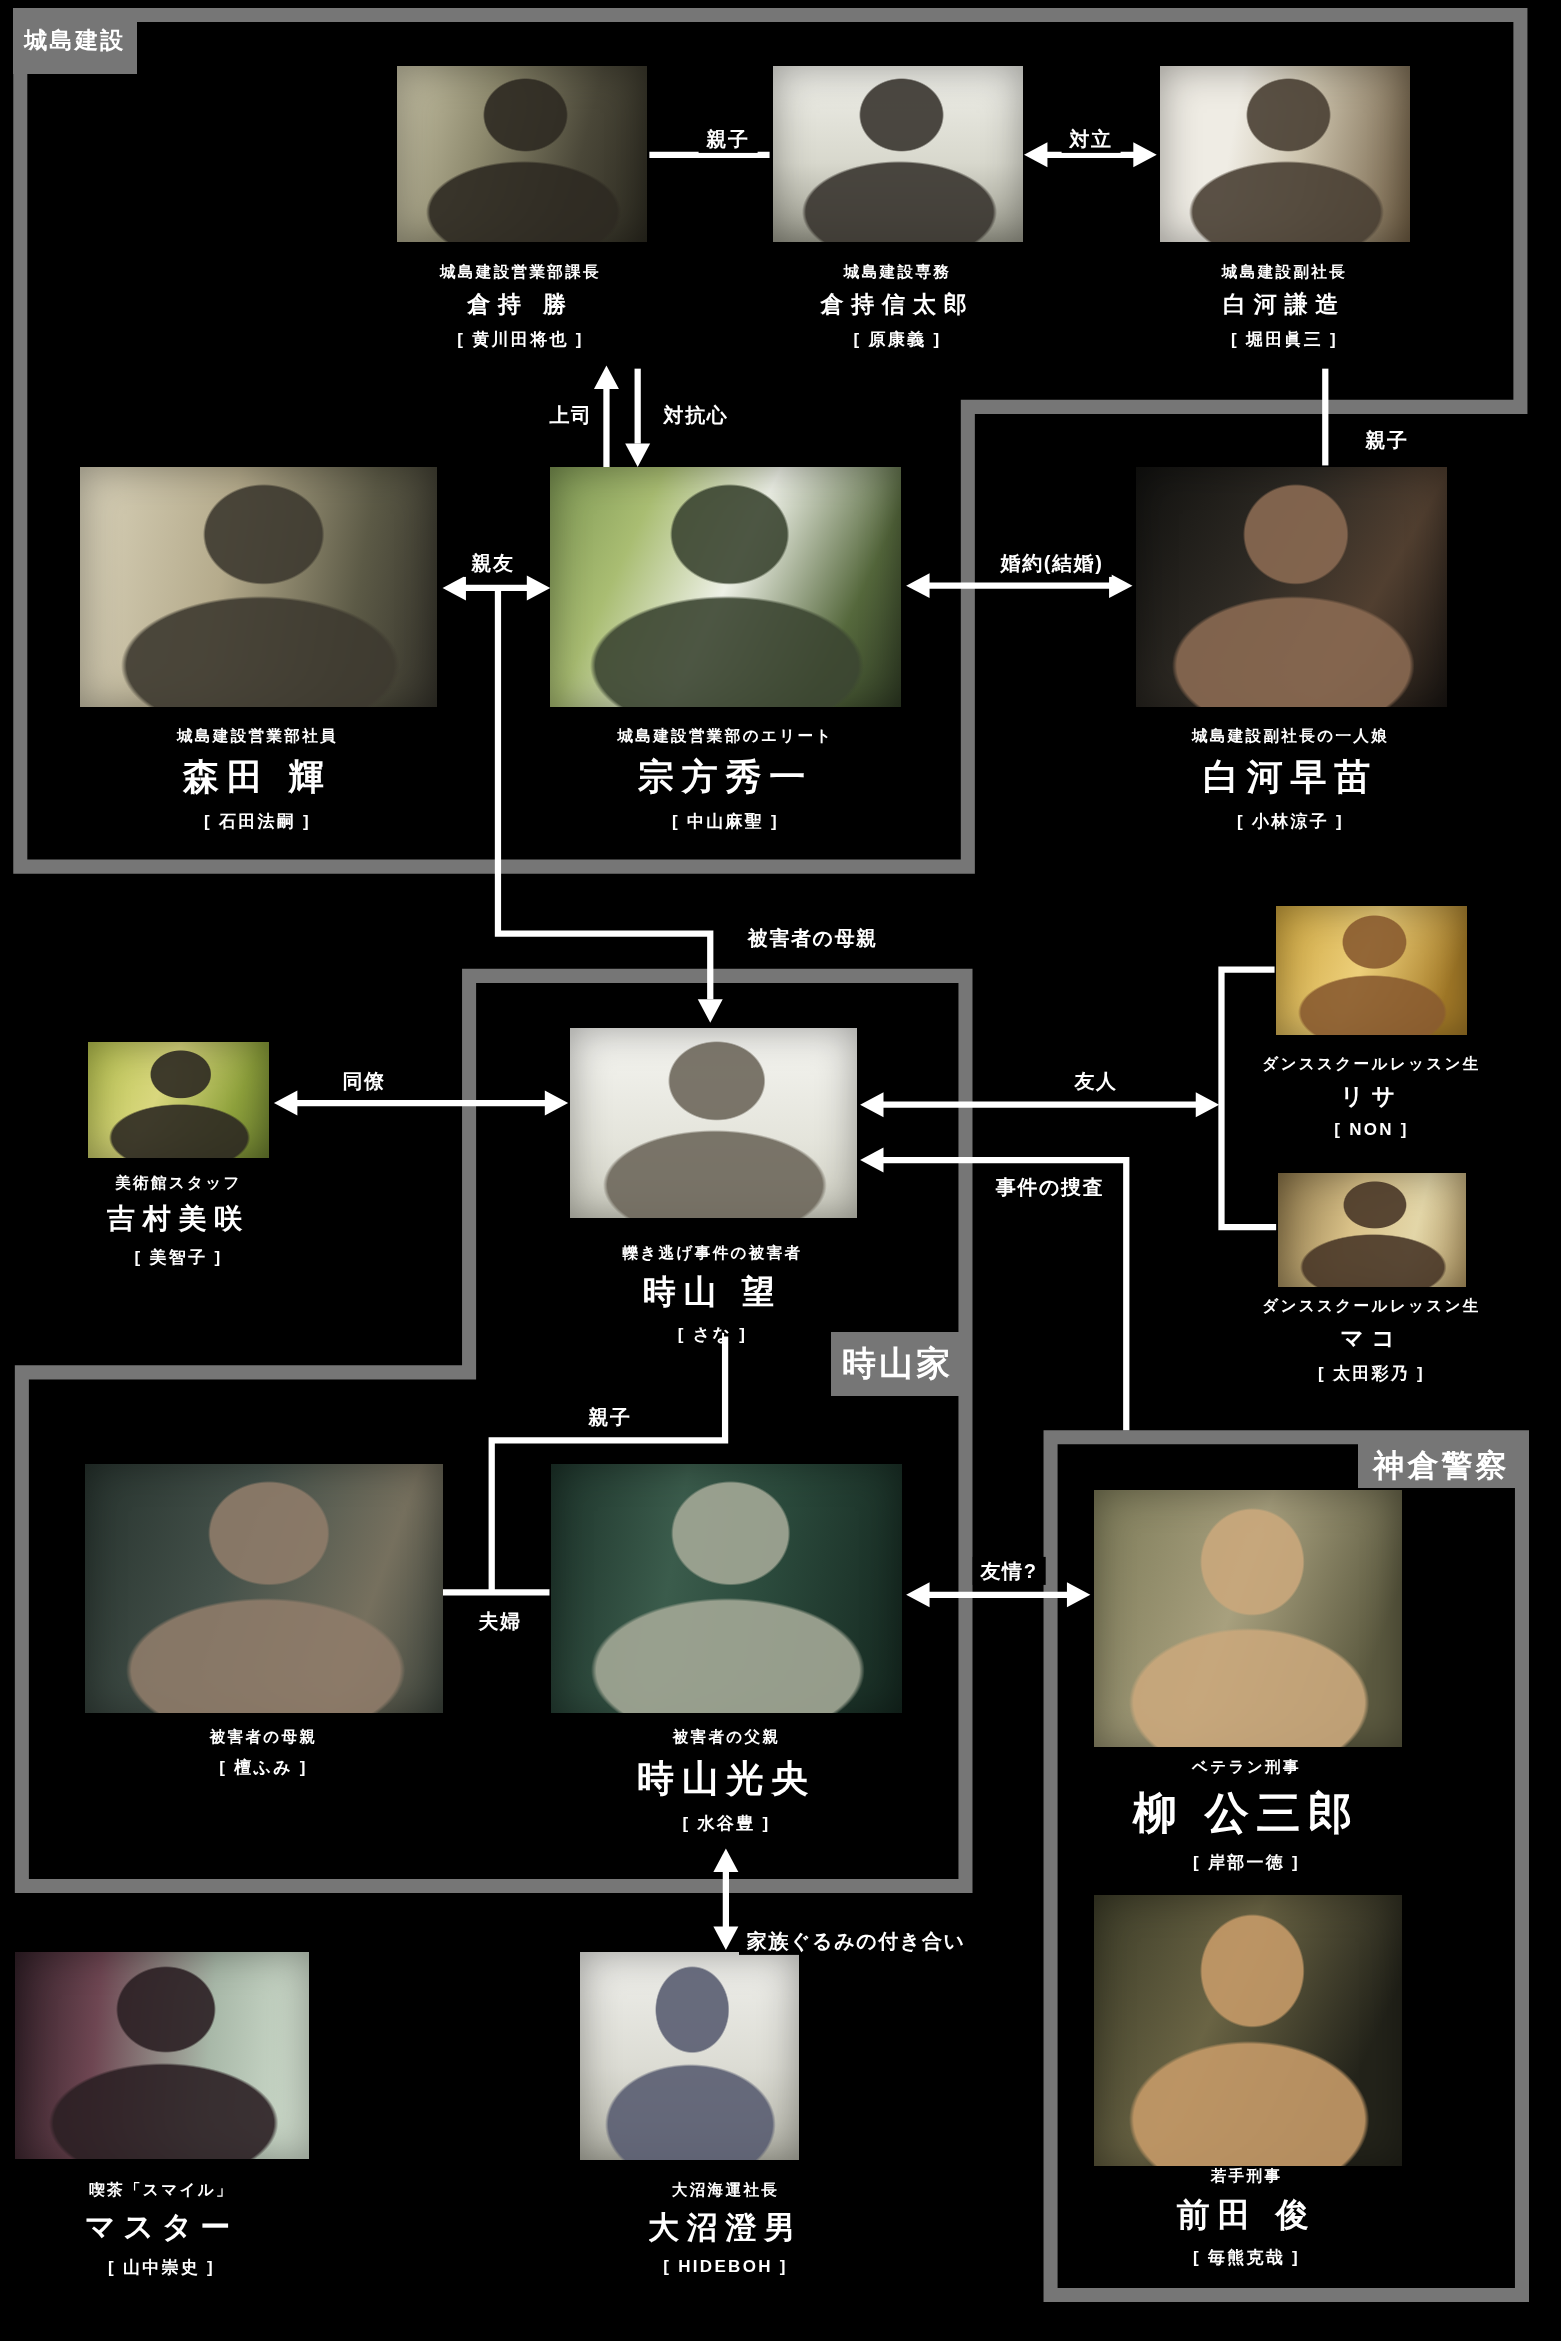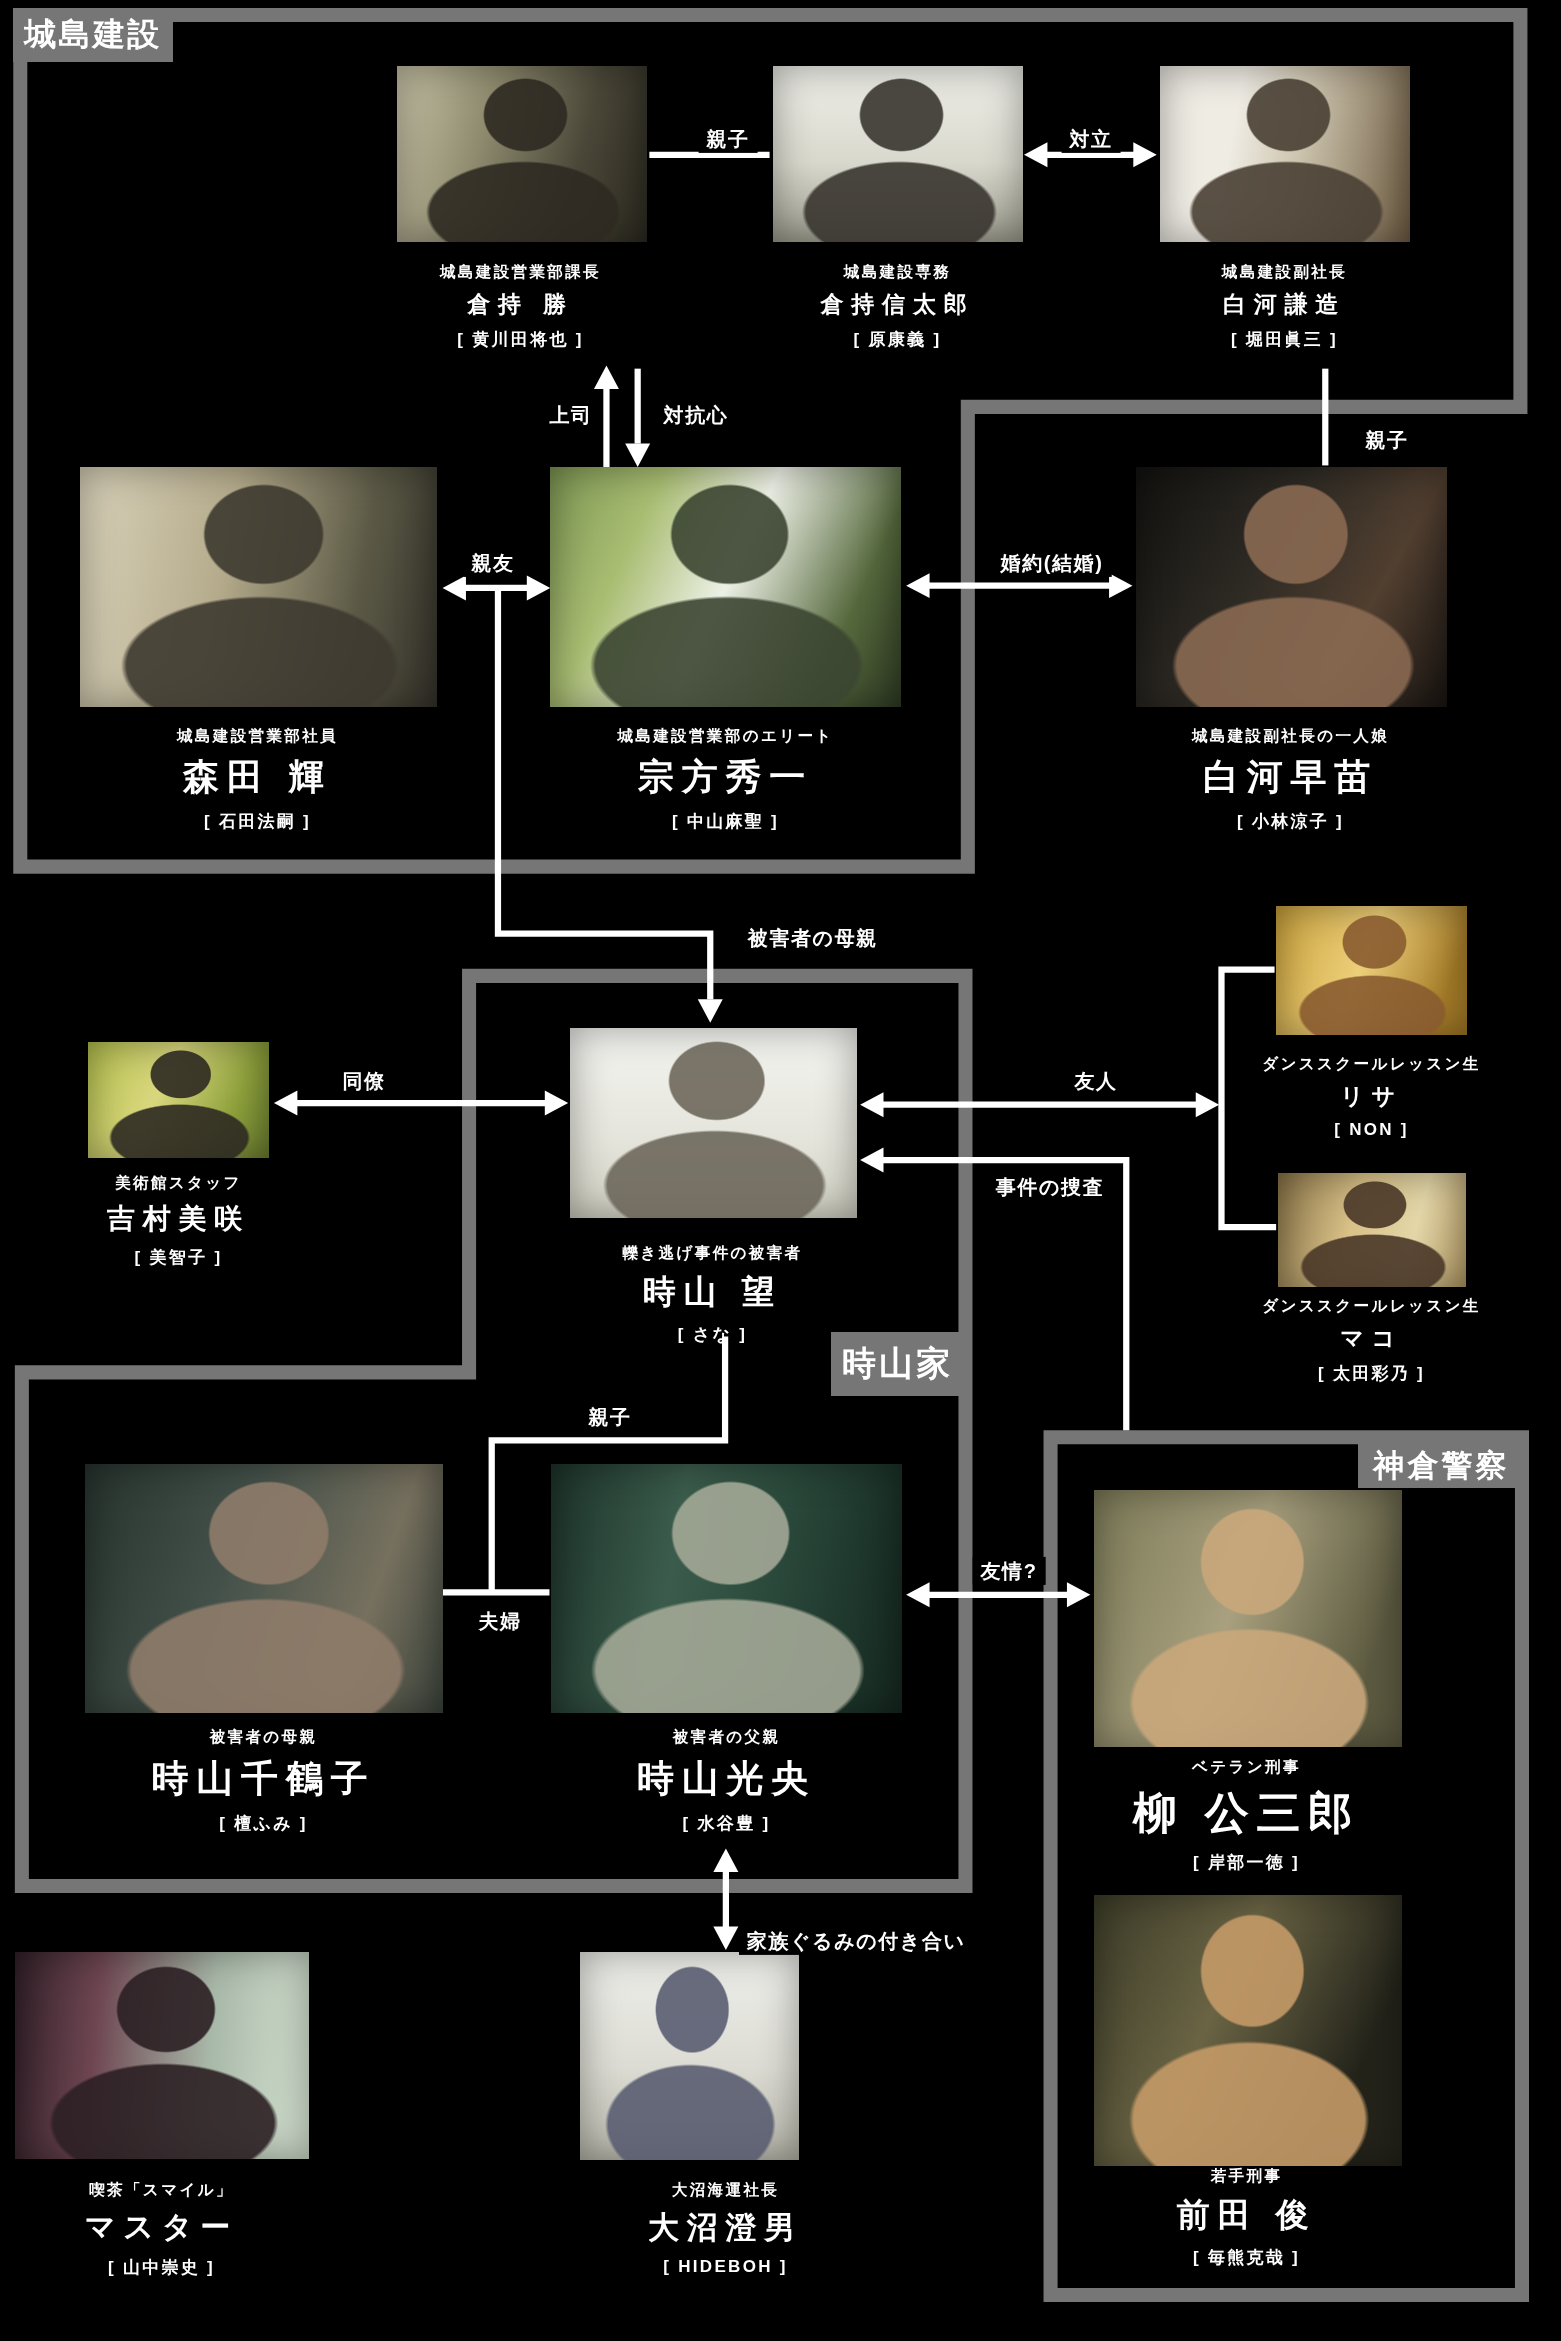--- a/index.html
+++ b/index.html
@@ -178,21 +178,20 @@
       <div class="name s34">リサ</div>
       <div class="actor">[ NON ]</div>
     </div>
   <div class="cap" style="left:1372px;top:1296px">
       <div class="role">ダンススクールレッスン生</div>
       <div class="name s34">マコ</div>
       <div class="actor">[ 太田彩乃 ]</div>
     </div>
   <div class="cap" style="left:264px;top:1727px">
       <div class="role">被害者の母親</div>
-      <div class="name s48">時山千鶴子</div>
       <div class="actor">[ 檀ふみ ]</div>
     </div>
   <div class="cap" style="left:727px;top:1727px">
       <div class="role">被害者の父親</div>
       <div class="name s48">時山光央</div>
       <div class="actor">[ 水谷豊 ]</div>
     </div>
   <div class="cap" style="left:1247px;top:1757px">
       <div class="role">ベテラン刑事</div>
       <div class="name s44">柳 公三郎</div>
@@ -223,18 +222,18 @@
   <div class="rlabel" style="left:1052px;top:563px">婚約(結婚)</div>
   <div class="rlabel leftanchor" style="left:740px;top:938px">被害者の母親</div>
   <div class="rlabel" style="left:364px;top:1081px">同僚</div>
   <div class="rlabel" style="left:1096px;top:1081px">友人</div>
   <div class="rlabel" style="left:1050px;top:1187px">事件の捜査</div>
   <div class="rlabel" style="left:610px;top:1417px">親子</div>
   <div class="rlabel" style="left:500px;top:1621px">夫婦</div>
   <div class="rlabel" style="left:1009px;top:1571px">友情?</div>
   <div class="rlabel leftanchor" style="left:739px;top:1941px">家族ぐるみの付き合い</div>
 
-  <div class="gtab" style="left:13.3px;top:7.8px;height:54px;padding:0 11px;font-size:32px;letter-spacing:2.3px">城島建設</div>
+  <div class="gtab" style="left:13.3px;top:7.8px;height:66px;padding:0 11px;font-size:23px;letter-spacing:2.3px">城島建設</div>
   <div class="gtab" style="left:831px;top:1332px;height:64px;padding:0 11px;font-size:34px;letter-spacing:3.1px">時山家</div>
   <div class="gtab" style="left:1358px;top:1443px;width:167px;height:45px;font-size:31px;letter-spacing:3.1px">神倉警察</div>
 
 </div>
 
 
 </body></html>

